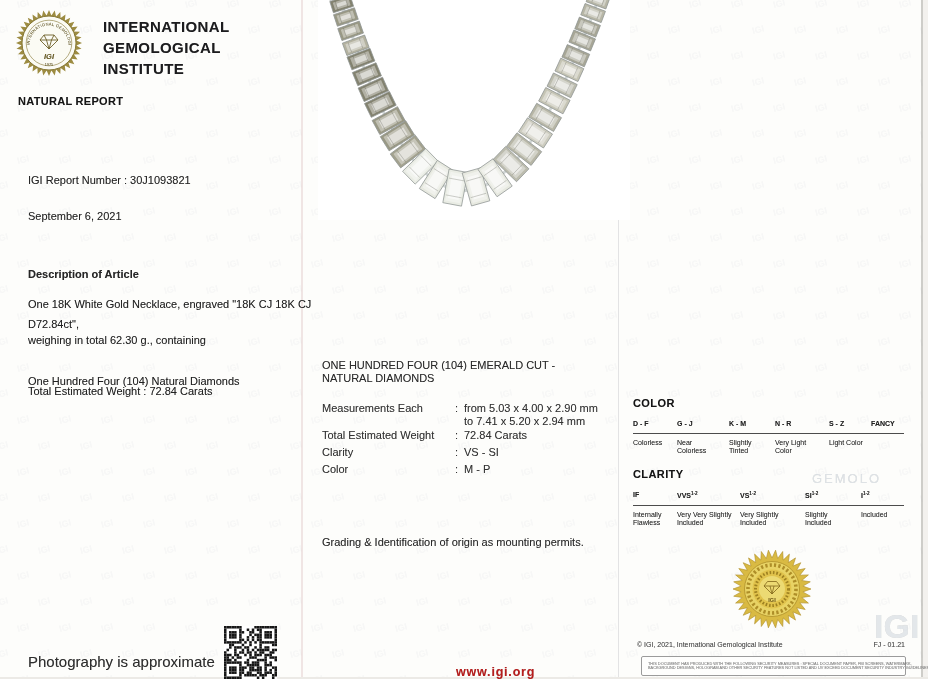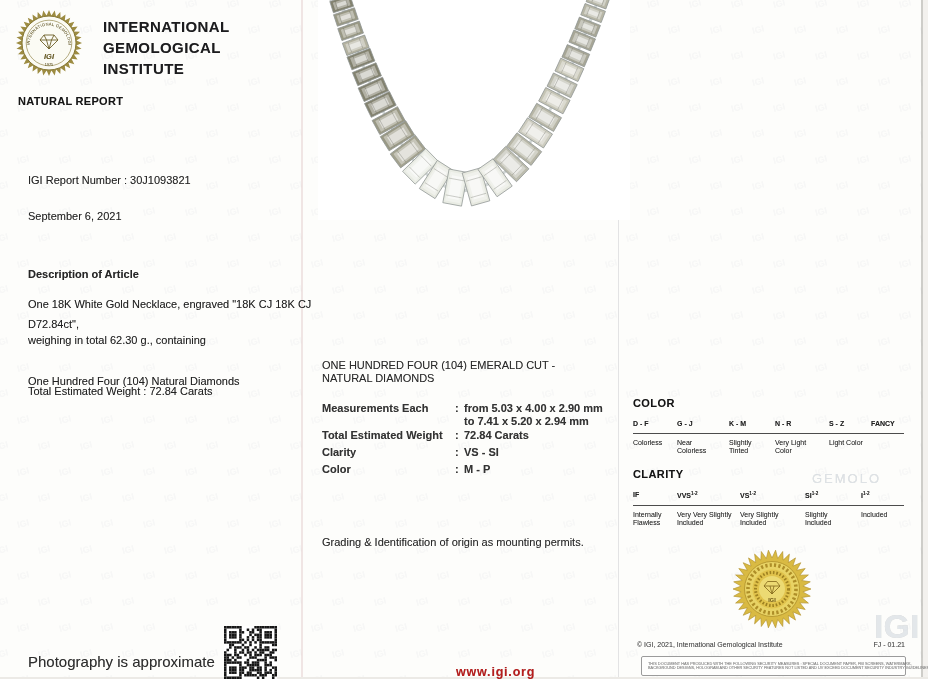--- a/index.html
+++ b/index.html
@@ -17,21 +17,21 @@
   #report-type{left:18px;top:95px;font-size:11px;font-weight:bold;letter-spacing:.3px;color:#161616;}
   
   .lc{left:28px;width:292px;font-size:11px;line-height:13.5px;color:#262626;}
   #report-number{top:174px;}
   #report-date{top:210px;}
   #desc-title{top:268px;font-weight:bold;}
   .desc-line{position:absolute;left:28px;width:292px;font-size:11px;line-height:20px;font-weight:normal;color:#222;}
   
   #details-title{left:322px;top:359px;width:280px;font-size:11px;line-height:13px;color:#2a2a2a;}
   #details-rows{left:322px;top:402px;width:302px;font-size:11px;color:#333;}
-  .drow{min-height:17px;line-height:13px;font-weight:bold;}
+  .drow{min-height:17px;line-height:13px;}
   .dlab{display:inline-block;width:133px;vertical-align:top;}
   .dcol{display:inline-block;width:9px;vertical-align:top;}
   .dval{display:inline-block;vertical-align:top;max-width:155px;}
   #grading-note{left:322px;top:536px;width:300px;font-size:11px;color:#2a2a2a;}
   
   .scale-title{position:absolute;left:0;top:0;font-size:11px;font-weight:bold;letter-spacing:.4px;color:#141414;}
   .scale-grade{position:absolute;font-size:7px;font-weight:600;color:#222;white-space:nowrap;}
   .scale-grade sup{font-size:4.6px;}
   .scale-desc{position:absolute;font-size:7px;line-height:8px;color:#2c2c2c;}
   .scale-rule{position:absolute;left:0;width:271px;height:1px;background:#4c4c4c;}

